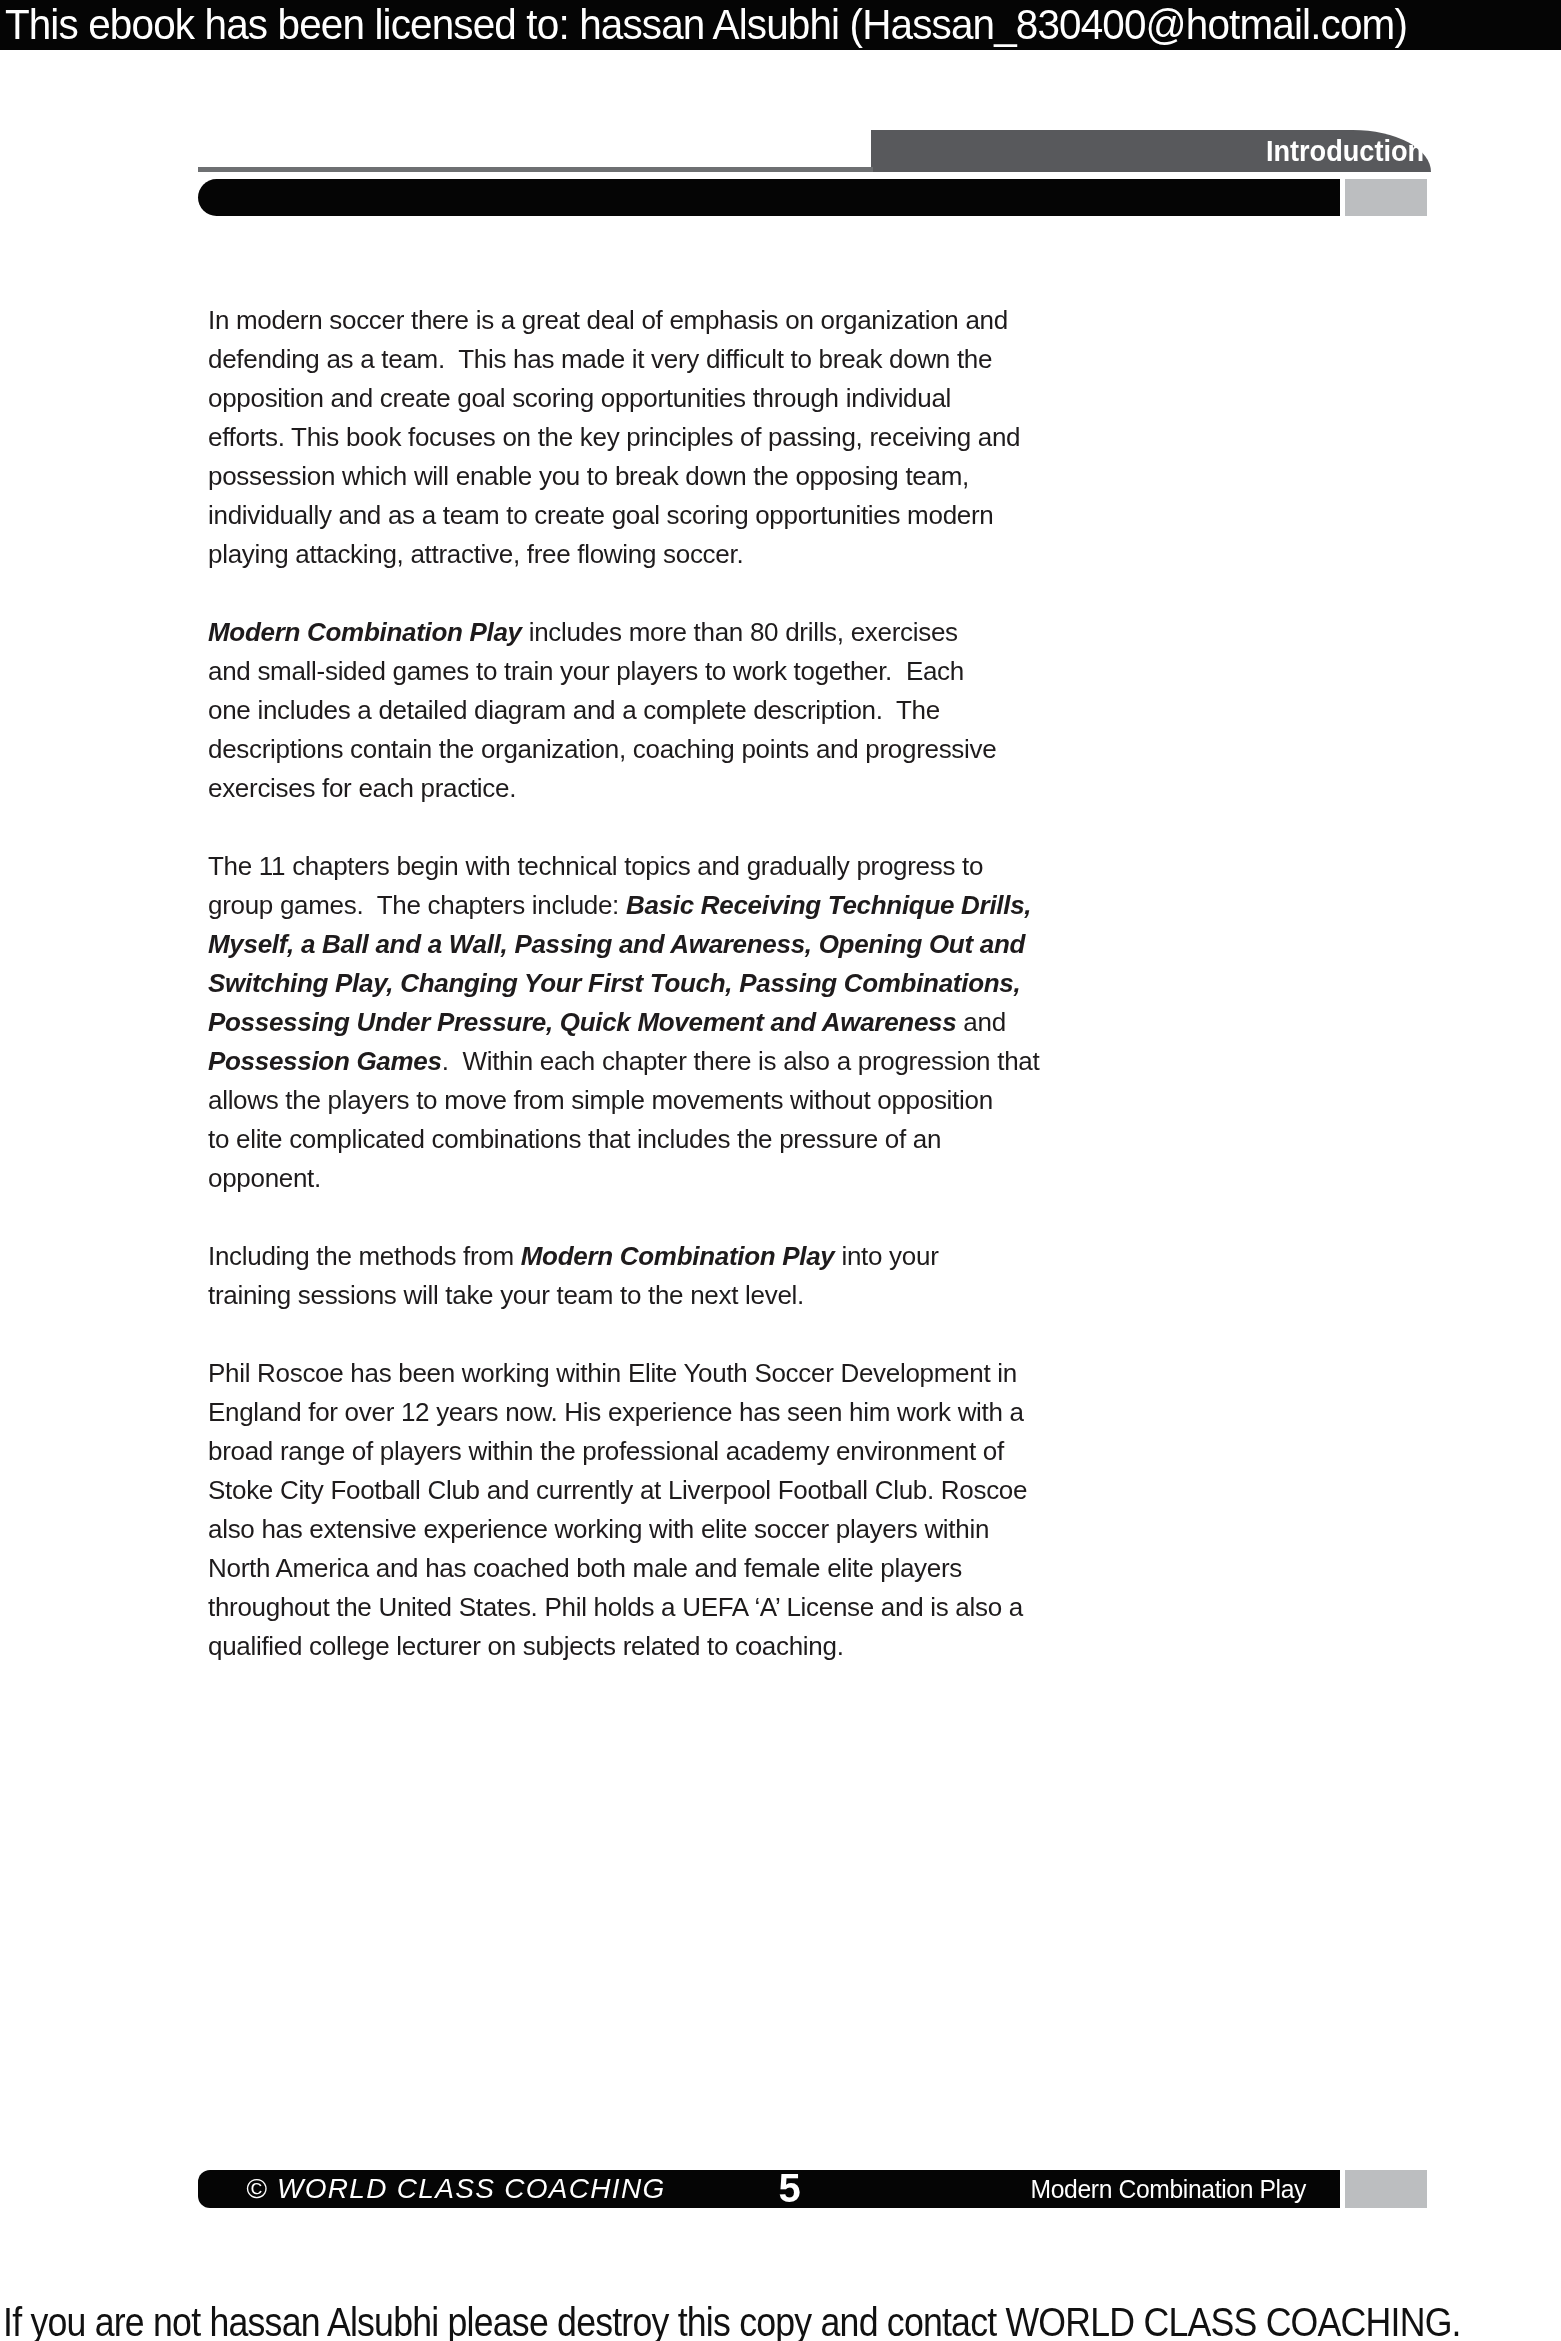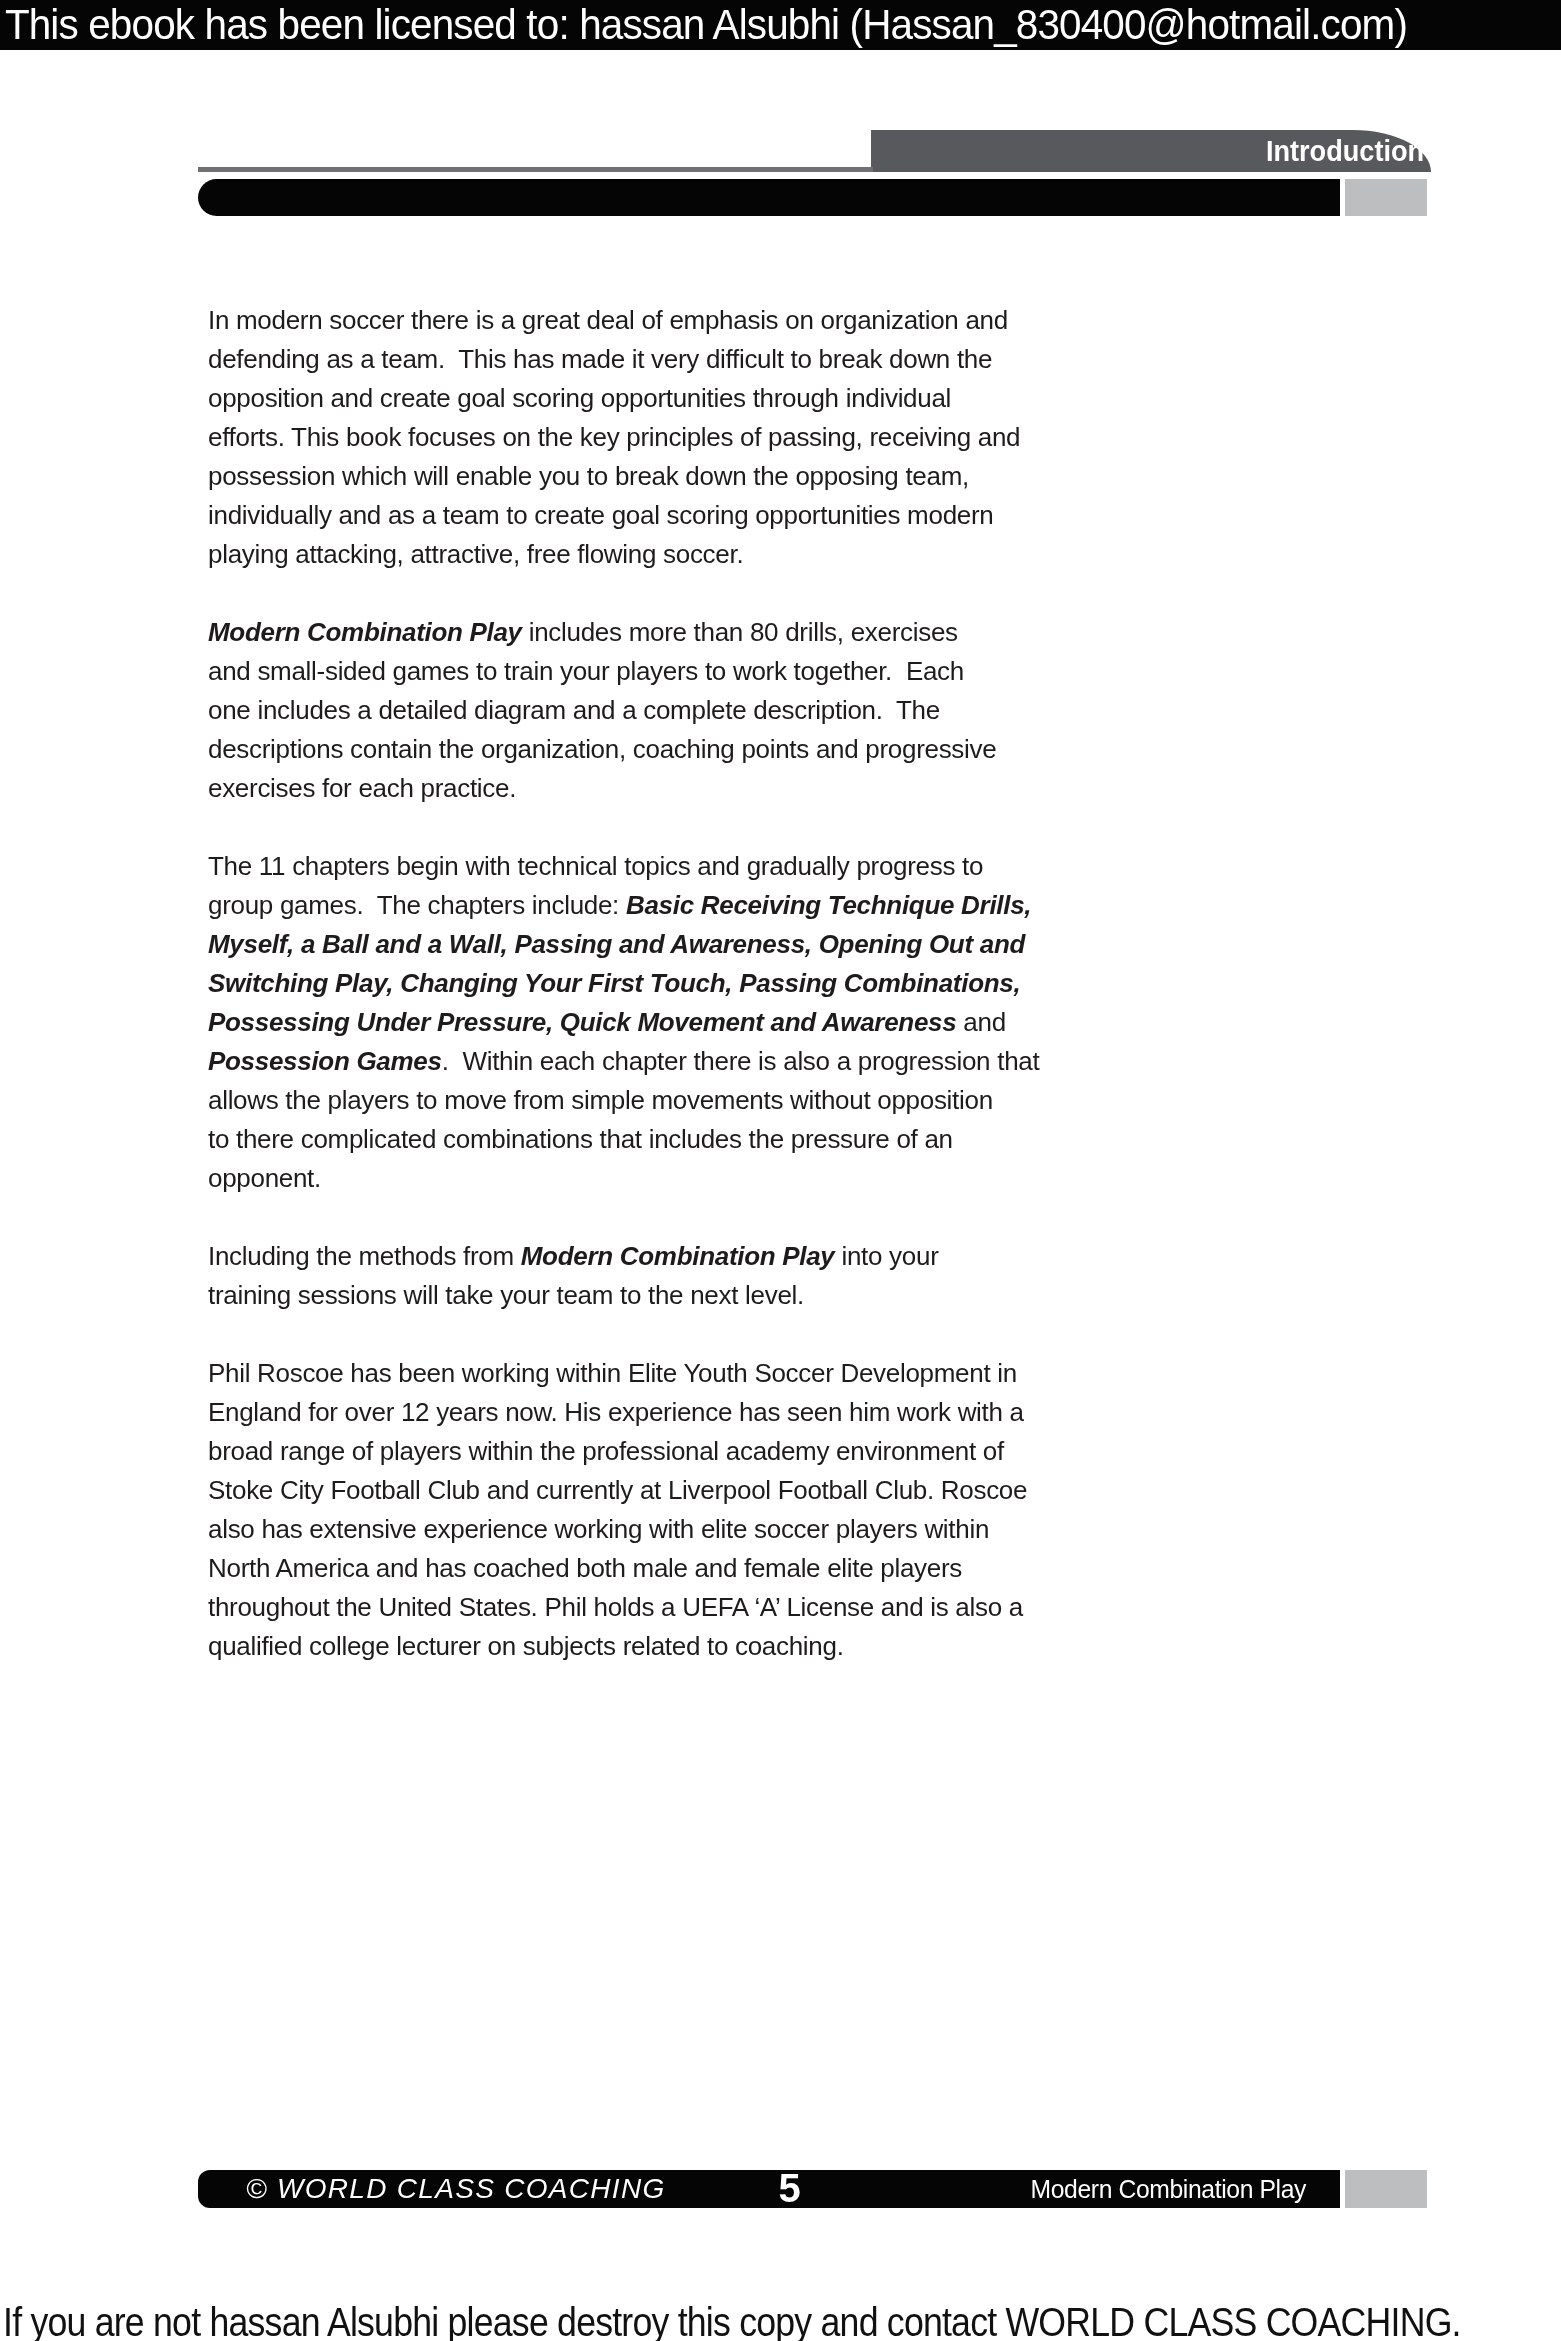--- a/index.html
+++ b/index.html
@@ -78,21 +78,21 @@
         <div class="line"><span>exercises for each practice.</span></div>
       </div>
       <div class="para">
         <div class="line"><span>The 11 chapters begin with technical topics and gradually progress to</span></div>
         <div class="line"><span>group games.  The chapters include: </span><span class="bi">Basic Receiving Technique Drills,</span></div>
         <div class="line"><span class="bi">Myself, a Ball and a Wall, Passing and Awareness, Opening Out and</span></div>
         <div class="line"><span class="bi">Switching Play, Changing Your First Touch, Passing Combinations,</span></div>
         <div class="line"><span class="bi">Possessing Under Pressure, Quick Movement and Awareness</span><span> and</span></div>
         <div class="line"><span class="bi">Possession Games</span><span>.  Within each chapter there is also a progression that</span></div>
         <div class="line"><span>allows the players to move from simple movements without opposition</span></div>
-        <div class="line"><span>to there complicated combinations that includes the pressure of an</span></div>
+        <div class="line"><span>to elite complicated combinations that includes the pressure of an</span></div>
         <div class="line"><span>opponent.</span></div>
       </div>
       <div class="para">
         <div class="line"><span>Including the methods from </span><span class="bi">Modern Combination Play</span><span> into your</span></div>
         <div class="line"><span>training sessions will take your team to the next level.</span></div>
       </div>
       <div class="para">
         <div class="line"><span>Phil Roscoe has been working within Elite Youth Soccer Development in</span></div>
         <div class="line"><span>England for over 12 years now. His experience has seen him work with a</span></div>
         <div class="line"><span>broad range of players within the professional academy environment of</span></div>

